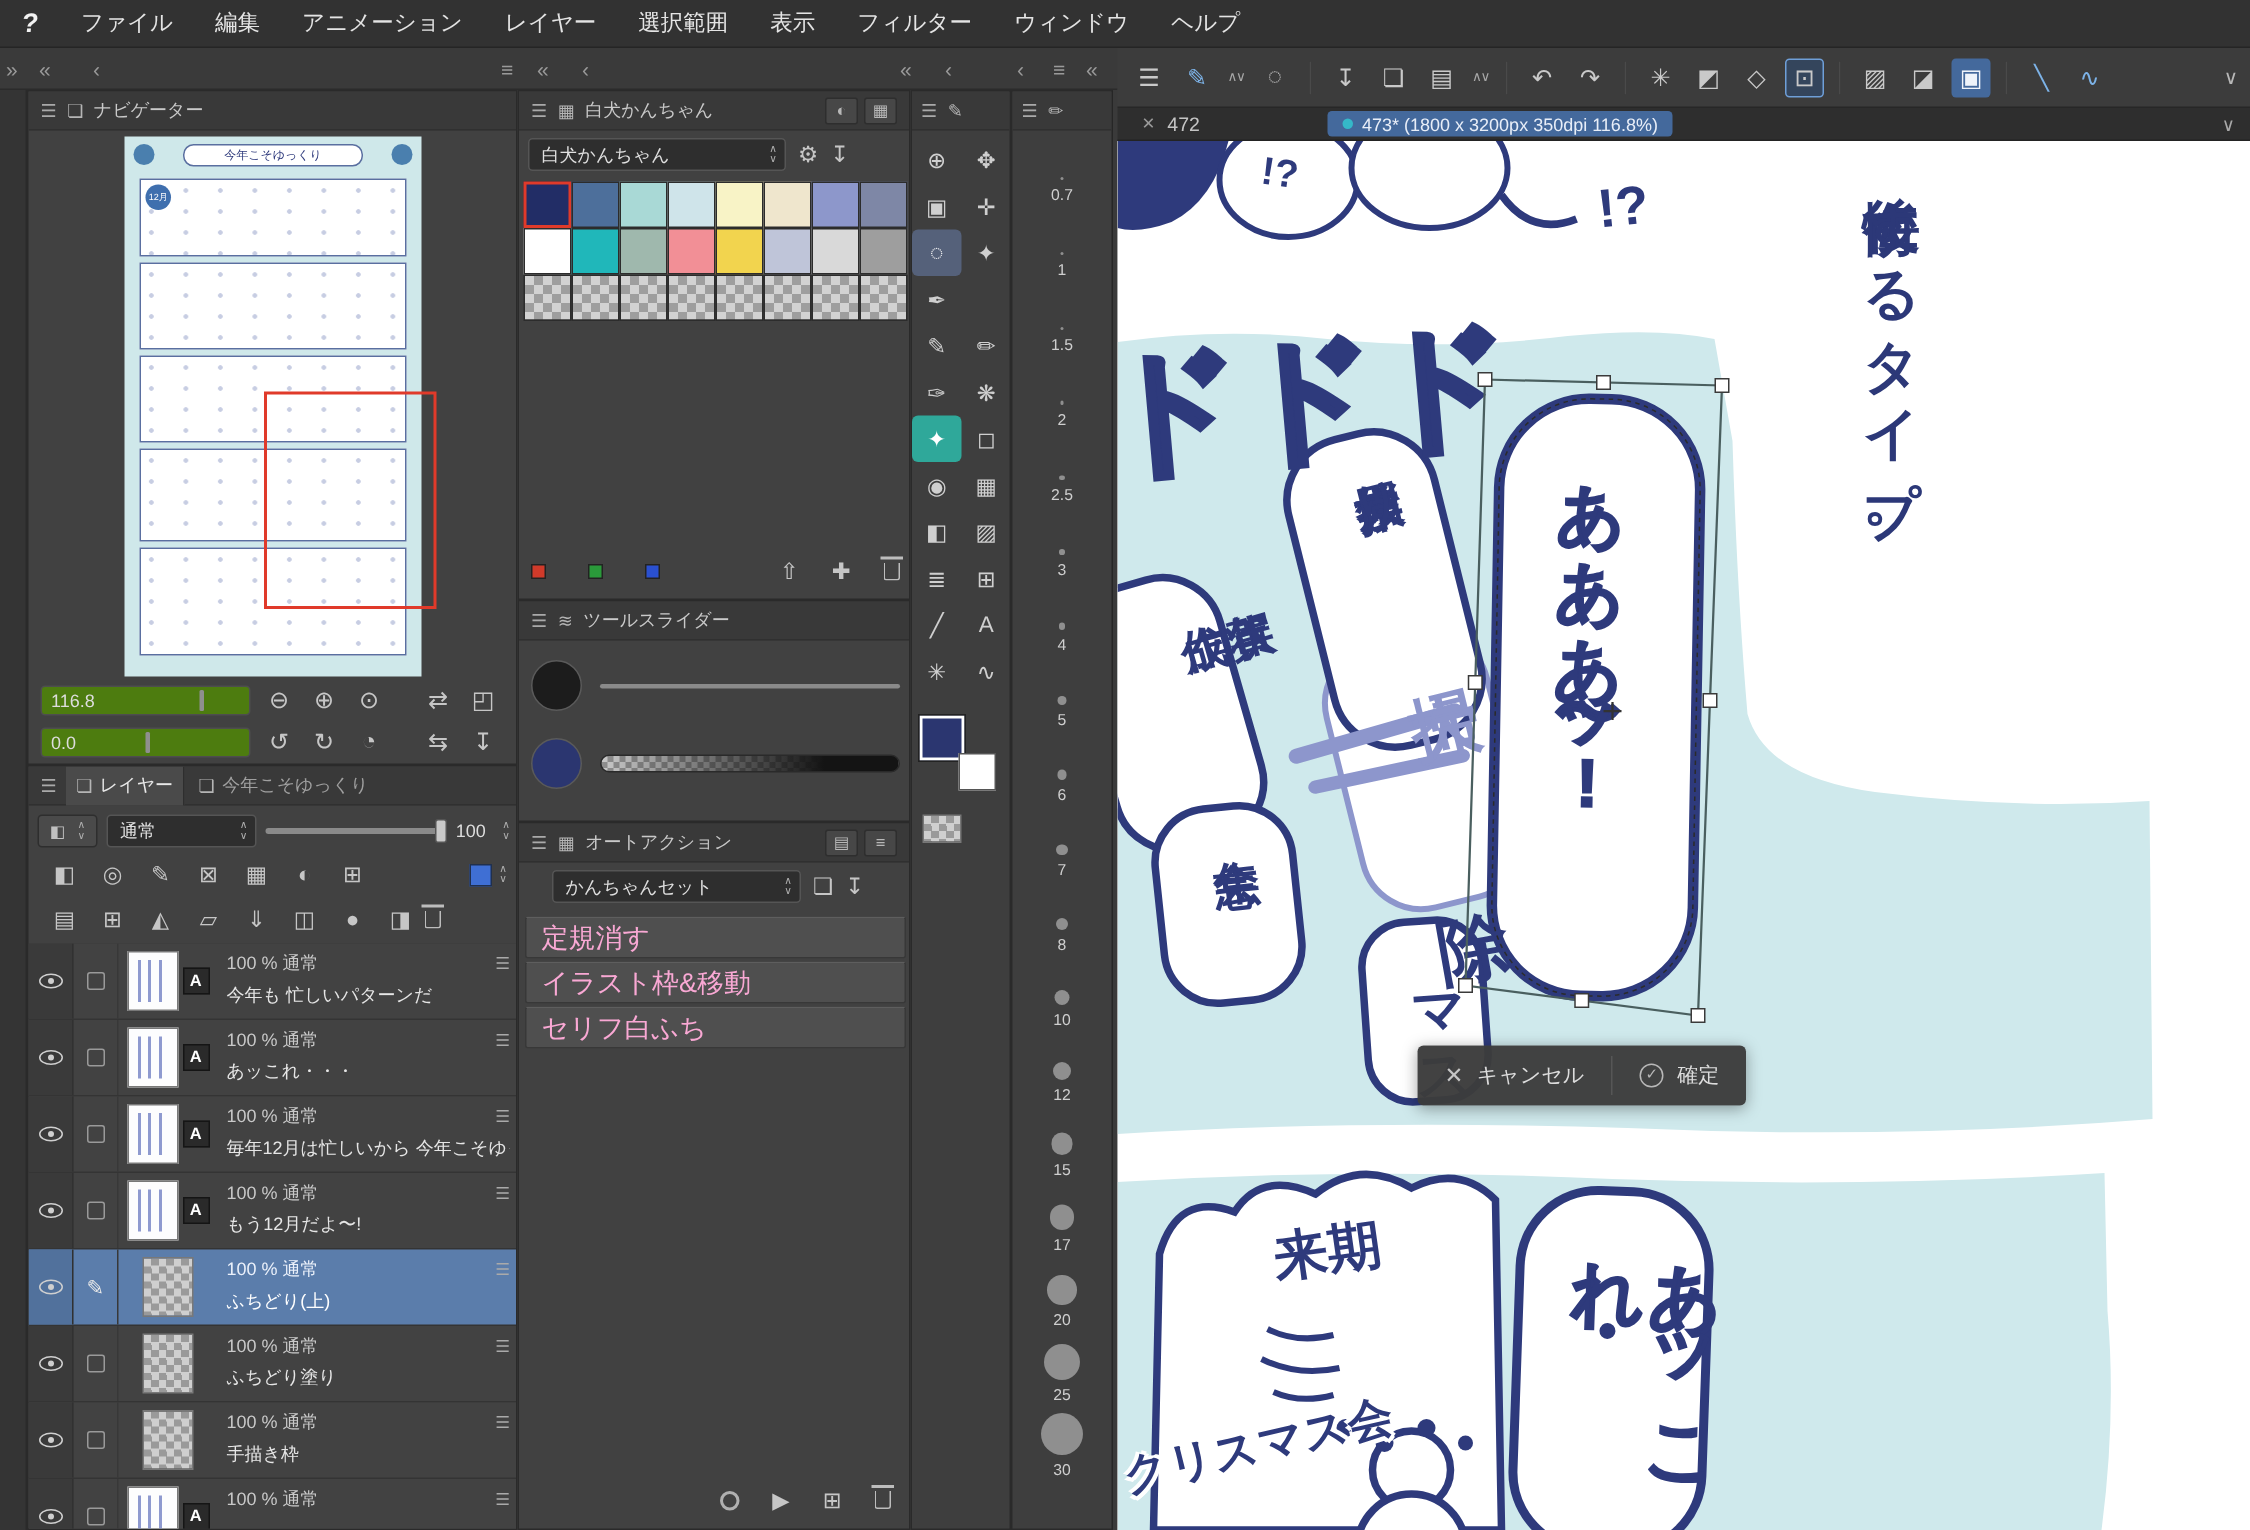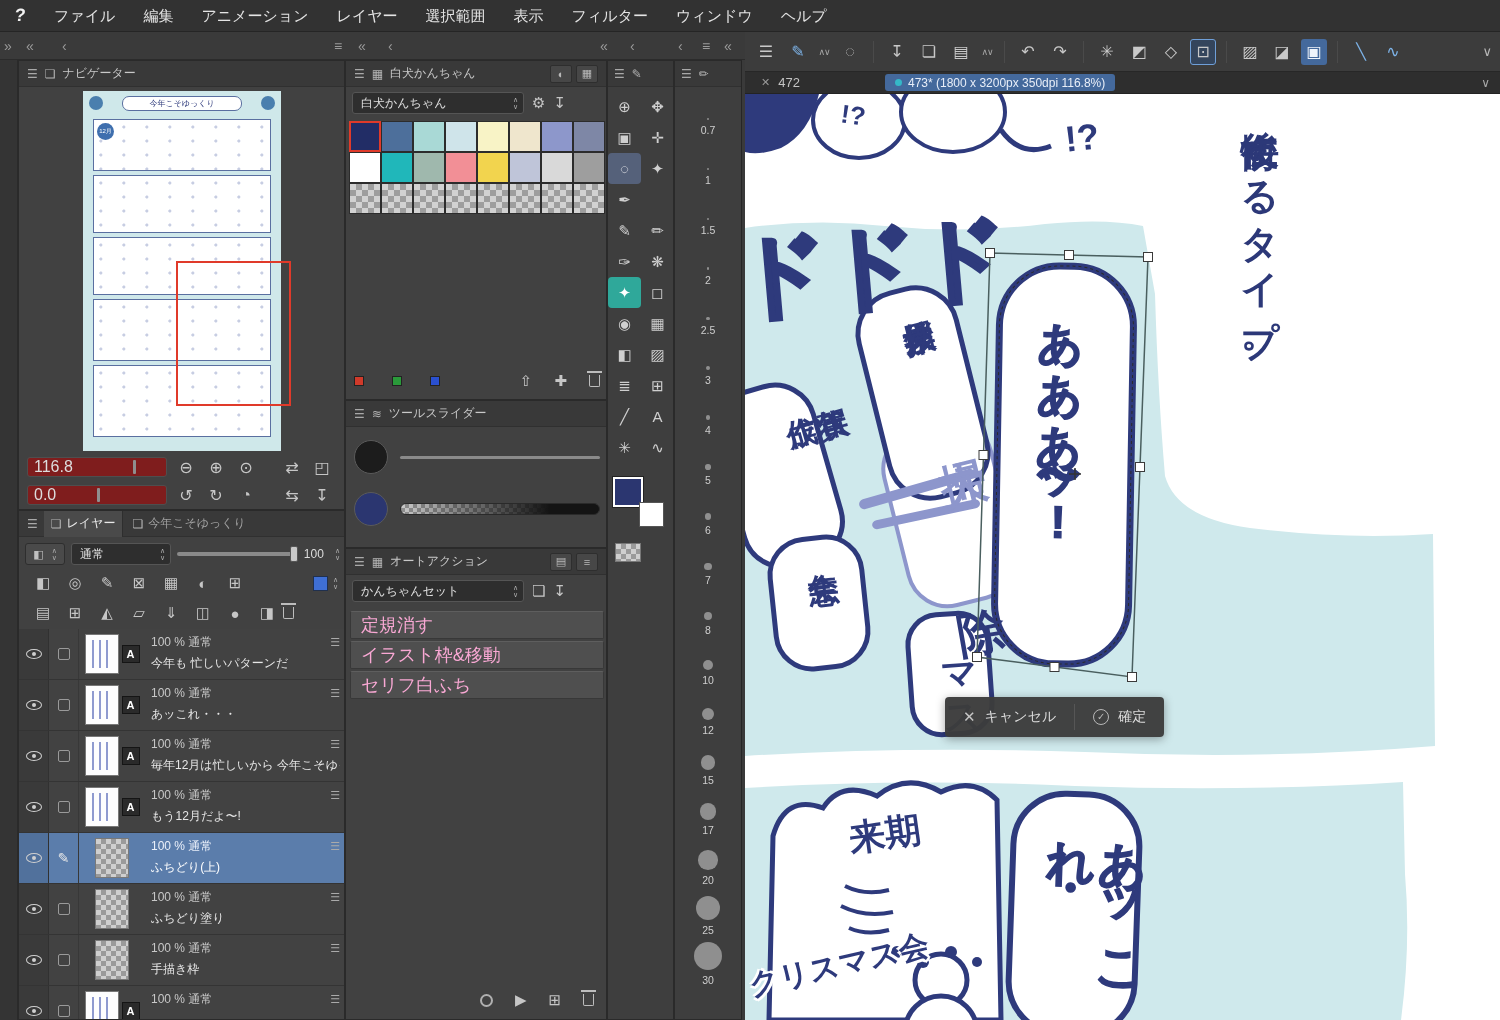--- a/index.html
+++ b/index.html
@@ -60,22 +60,22 @@
   .nav-circle { position:absolute; width:14px; height:14px; border-radius:50%; background:#4a7fae; top:5px; }
   #nav-title { position:absolute; left:39px; top:5px; width:120px; height:15px; background:#fff; border:1px solid #5a6fa0;
                border-radius:7px; font-size:8px; color:#2e3a7c; text-align:center; line-height:13px; overflow:hidden; }
   .nav-strip { position:absolute; left:10px; width:178px; background:#fff; border:1px solid #5a6fa0;
                background-image:radial-gradient(circle at 30% 50%, rgba(70,90,160,.30) 0 1.3px, transparent 1.8px);
                background-size:23px 14px; }
   #nav-badge { position:absolute; left:14px; top:32px; width:17px; height:17px; border-radius:50%;
                background:#3f6fae; color:#fff; font-size:6px; display:flex; align-items:center; justify-content:center; }
   #nav-view-rect { position:absolute; left:93px; top:170px; width:115px; height:145px; border:2px solid #e03a2a; }
   .nav-row { position:absolute; left:8px; width:311px; height:24px; display:flex; align-items:center; gap:8px; }
-  .nav-slider { width:140px; height:20px; background:#7f1d1d; border:1px solid #4e4e4e; border-radius:3px;
-                color:#ddd; font-size:16px; display:flex; align-items:center; padding:0 6px; position:relative; }
+  .nav-slider { width:140px; height:20px; background:#4d7c0f; border:1px solid #4e4e4e; border-radius:3px;
+                color:#ddd; font-size:12px; display:flex; align-items:center; padding:0 6px; position:relative; }
   .nav-slider .tick { position:absolute; top:2px; bottom:2px; width:3px; background:#8f8f8f; border-radius:1px; }
   .nav-btn { color:#c6c6c6; font-size:16px; width:22px; text-align:center; }
 
   
   #layer-panel { left:18px; top:510px; width:327px; height:510px; }
   .ltab { display:flex; align-items:center; gap:5px; padding:0 7px; height:26px; font-size:12px; }
   .ltab.active { background:#4a4a4a; color:#e8e8e8; border-right:1px solid #2e2e2e; }
   .ltab.inactive { color:#9f9f9f; }
   #blend-row { position:absolute; left:0; top:28px; width:327px; height:30px; display:flex; align-items:center; gap:6px; padding:0 6px; }
   #combine-btn { width:40px; height:22px; background:#4a4a4a; border:1px solid #2e2e2e; border-radius:3px;
@@ -126,21 +126,21 @@
   #toolslider { left:345px; top:400px; width:262px; height:148px; }
   .ts-row { position:absolute; left:8px; width:246px; height:40px; display:flex; align-items:center; gap:12px; }
   .ts-circle { width:34px; height:34px; border-radius:50%; border:1px solid #5a5a5a; flex:none; }
   .ts-track1 { flex:1; height:3px; background:#8a8a8a; border-radius:2px; }
   .ts-track2 { flex:1; height:12px; border-radius:6px; border:1px solid #2a2a2a;
       background:linear-gradient(to right, rgba(20,20,20,0) 0%, #141414 75%),
                  repeating-conic-gradient(#8f8f8f 0% 25%, #c9c9c9 0% 50%) 0 0 / 8px 8px; }
 
   
   #autoaction { left:345px; top:548px; width:262px; height:472px; }
-  #aa-preset-row { position:absolute; left:0; top:28px; width:252px; height:28px; display:flex; align-items:center; gap:8px; padding:0 6px; }
+  #aa-preset-row { position:absolute; left:0; top:28px; width:252px; height:28px; display:flex; align-items:center; gap:8px; padding:0 22px; }
   #action-list { position:absolute; left:4px; top:62px; width:254px; }
   .action-item { height:28px; line-height:27px; background:#4f4f4f; border:1px solid #383838; border-top-color:#5e5e5e;
                  border-radius:2px; color:#f9a8d4; font-size:18px; padding-left:10px; margin-bottom:2px; }
   #aa-footer { position:absolute; left:0; top:436px; width:262px; height:30px; display:flex; align-items:center;
                justify-content:flex-end; gap:22px; padding-right:14px; }
   .rec-circle { width:13px; height:13px; border:2px solid #b0b0b0; border-radius:50%; }
 
   
   #toolpalette { left:607px; top:60px; width:67px; height:960px; background:#3e3e3e; }
   #tool-grid { position:absolute; left:0; top:30px; width:66px; display:grid; grid-template-columns:33px 33px; }

